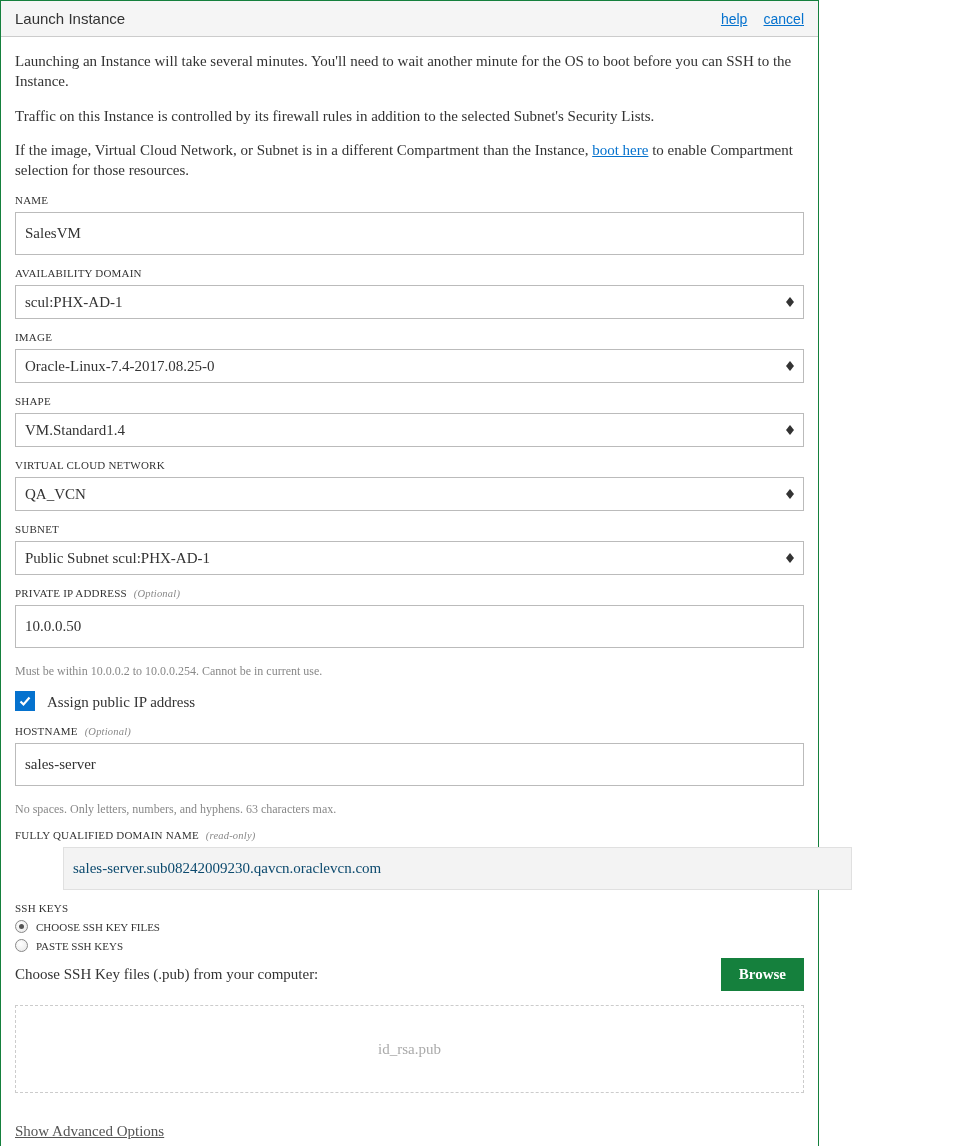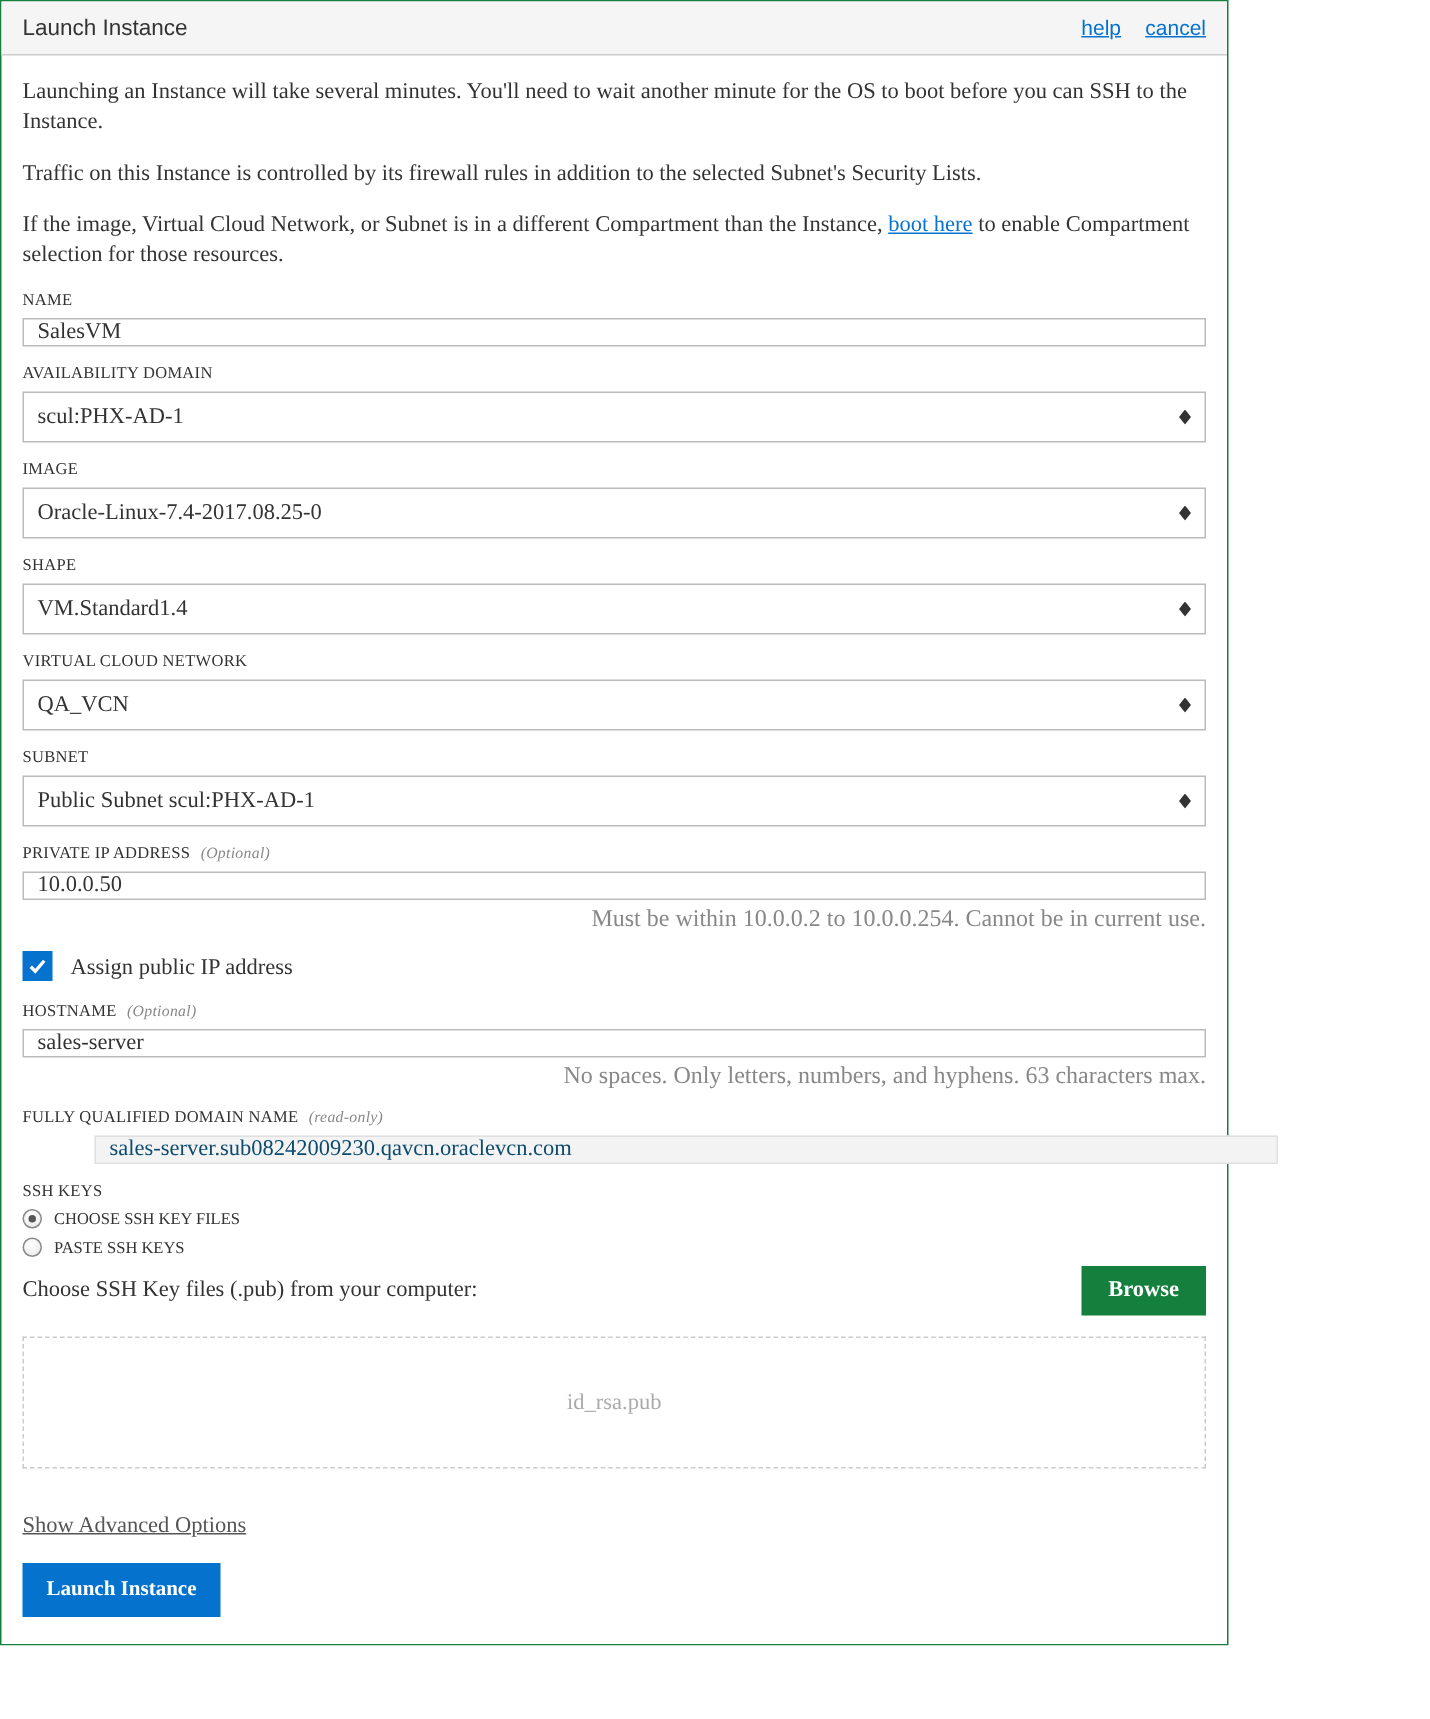--- a/index.html
+++ b/index.html
@@ -59,21 +59,21 @@
     font-size: 10.5px;
     color: #888;
     font-style: italic;
     text-transform: none;
     margin-left: 4px;
   }
   .text-input, .select-wrap {
     width: 100%;
     border: 1px solid #bbb;
     background: #fff;
-    padding: 0 9px;
+    padding: 12px 9px;
     font-size: 15px;
     color: #333;
     outline: none;
     font-family: inherit;
   }
   .text-input.readonly {
     background: #f3f3f3;
     color: #0c4a6e;
     border-color: #e0e0e0;
     margin-left: 48px;
@@ -93,24 +93,23 @@
     height: 18px;
     position: relative;
     display: flex;
     flex-direction: column;
     justify-content: center;
     align-items: center;
     color: #333;
   }
   .select-arrows svg { display:block; }
   .help-text {
-    font-size: 16px;
+    font-size: 12px;
     color: #888;
-    margin-top: 4px;
-    text-align: right;
+    margin-top: 16px;
   }
   .checkbox-row {
     display: flex;
     align-items: flex-end;
     margin: 12px 0 14px 0;
   }
   .checkbox {
     width: 20px; height: 20px;
     background: #0572CE;
     display: flex;

